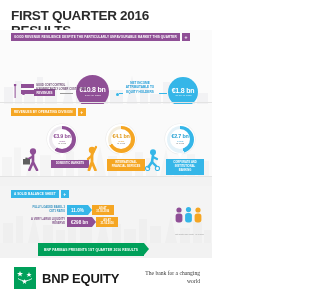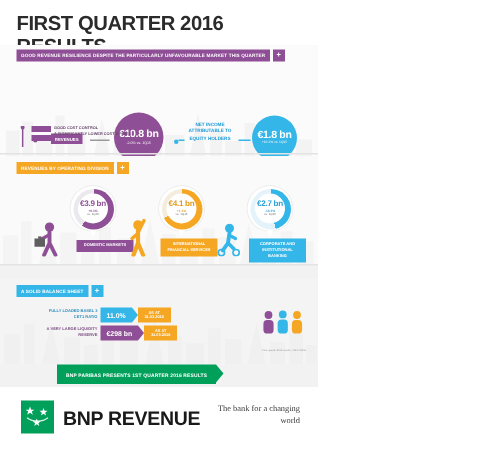--- a/index.html
+++ b/index.html
@@ -416,17 +416,17 @@
     <div class="logo-box">
       <svg width="18" height="18" viewBox="0 0 18 18">
         <g fill="#ffffff">
           <polygon points="4,2 4.8,4.1 7,4.1 5.2,5.4 5.9,7.5 4,6.2 2.1,7.5 2.8,5.4 1,4.1 3.2,4.1"></polygon>
           <polygon points="13,3 13.7,4.9 15.7,4.9 14.1,6.1 14.7,8 13,6.8 11.3,8 11.9,6.1 10.3,4.9 12.3,4.9"></polygon>
           <polygon points="8.5,10 9.2,11.9 11.2,11.9 9.6,13.1 10.2,15 8.5,13.8 6.8,15 7.4,13.1 5.8,11.9 7.8,11.9"></polygon>
         </g>
         <path d="M2 9.5 C6 12.5, 12 12.5, 16 9.5" stroke="#ffffff" stroke-width="1" fill="none" opacity=".85"></path>
       </svg>
     </div>
-    <div class="logo-text">BNP REVENUE</div>
+    <div class="logo-text">BNP EQUITY</div>
     <div class="tagline">The bank for a changing world</div>
   </div>
 
 </div>
 
 </body></html>

